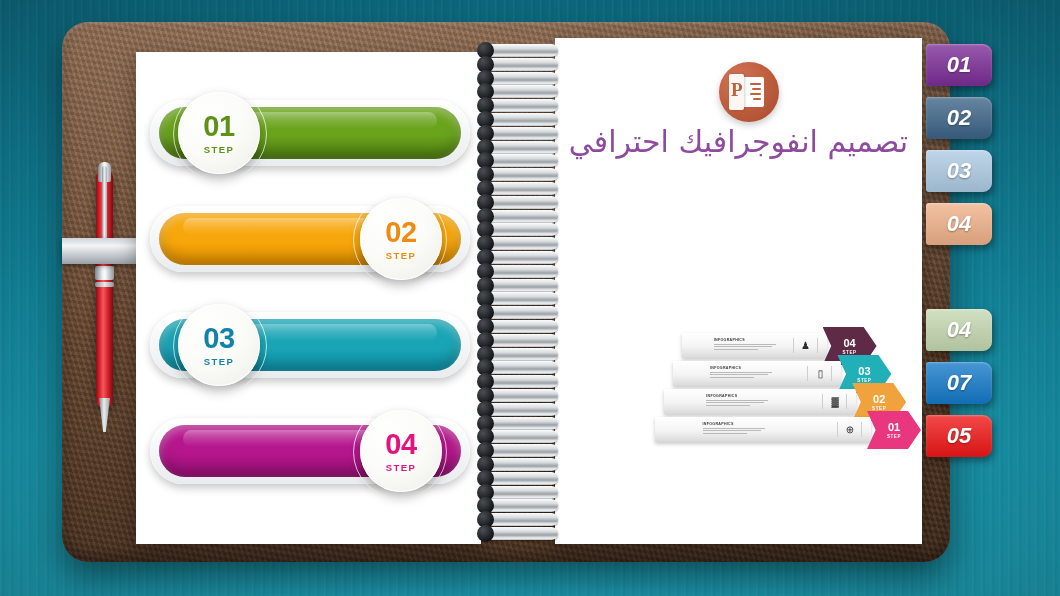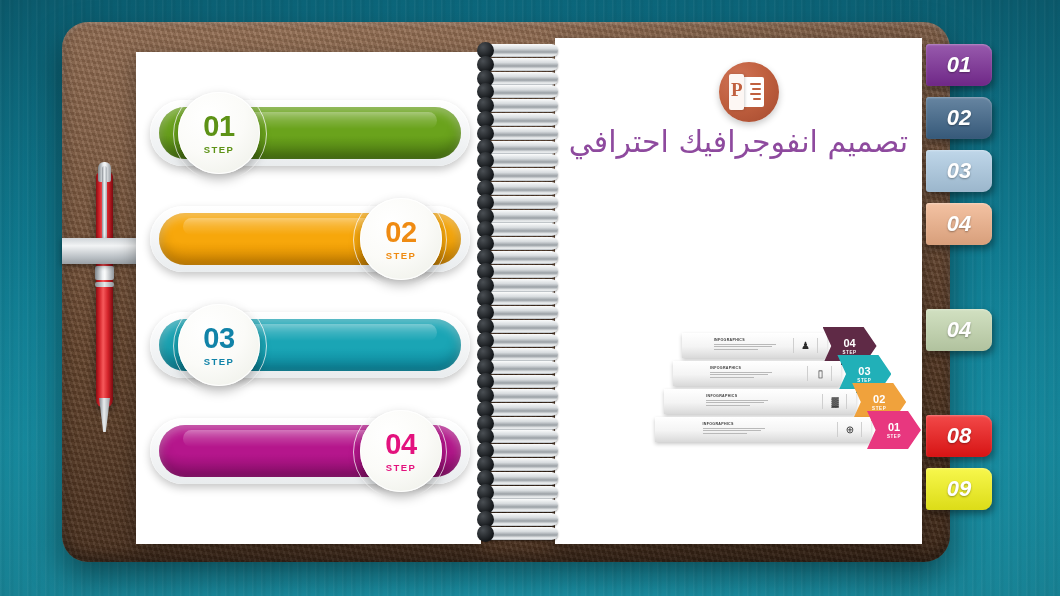--- a/index.html
+++ b/index.html
@@ -394,21 +394,21 @@
       </div>
       <div class="tab" style="top: 106px; background: rgb(173, 203, 227);">
         <span>03</span>
       </div>
       <div class="tab" style="top: 159px; background: rgb(240, 177, 137);">
         <span>04</span>
       </div>
       <div class="tab" style="top: 265px; background: rgb(197, 216, 176);">
         <span>04</span>
       </div>
+      <div class="tab" style="top: 318px; background: rgb(20, 121, 200);">
+        <span>07</span>
+      </div>
       <div class="tab" style="top: 371px; background: rgb(239, 22, 22);">
-        <span>08</span>
-      </div>
-      <div class="tab" style="top: 424px; background: rgb(245, 245, 26);">
-        <span>09</span>
+        <span>05</span>
       </div>
     </div>
 
 </div>
 
 </body></html>

